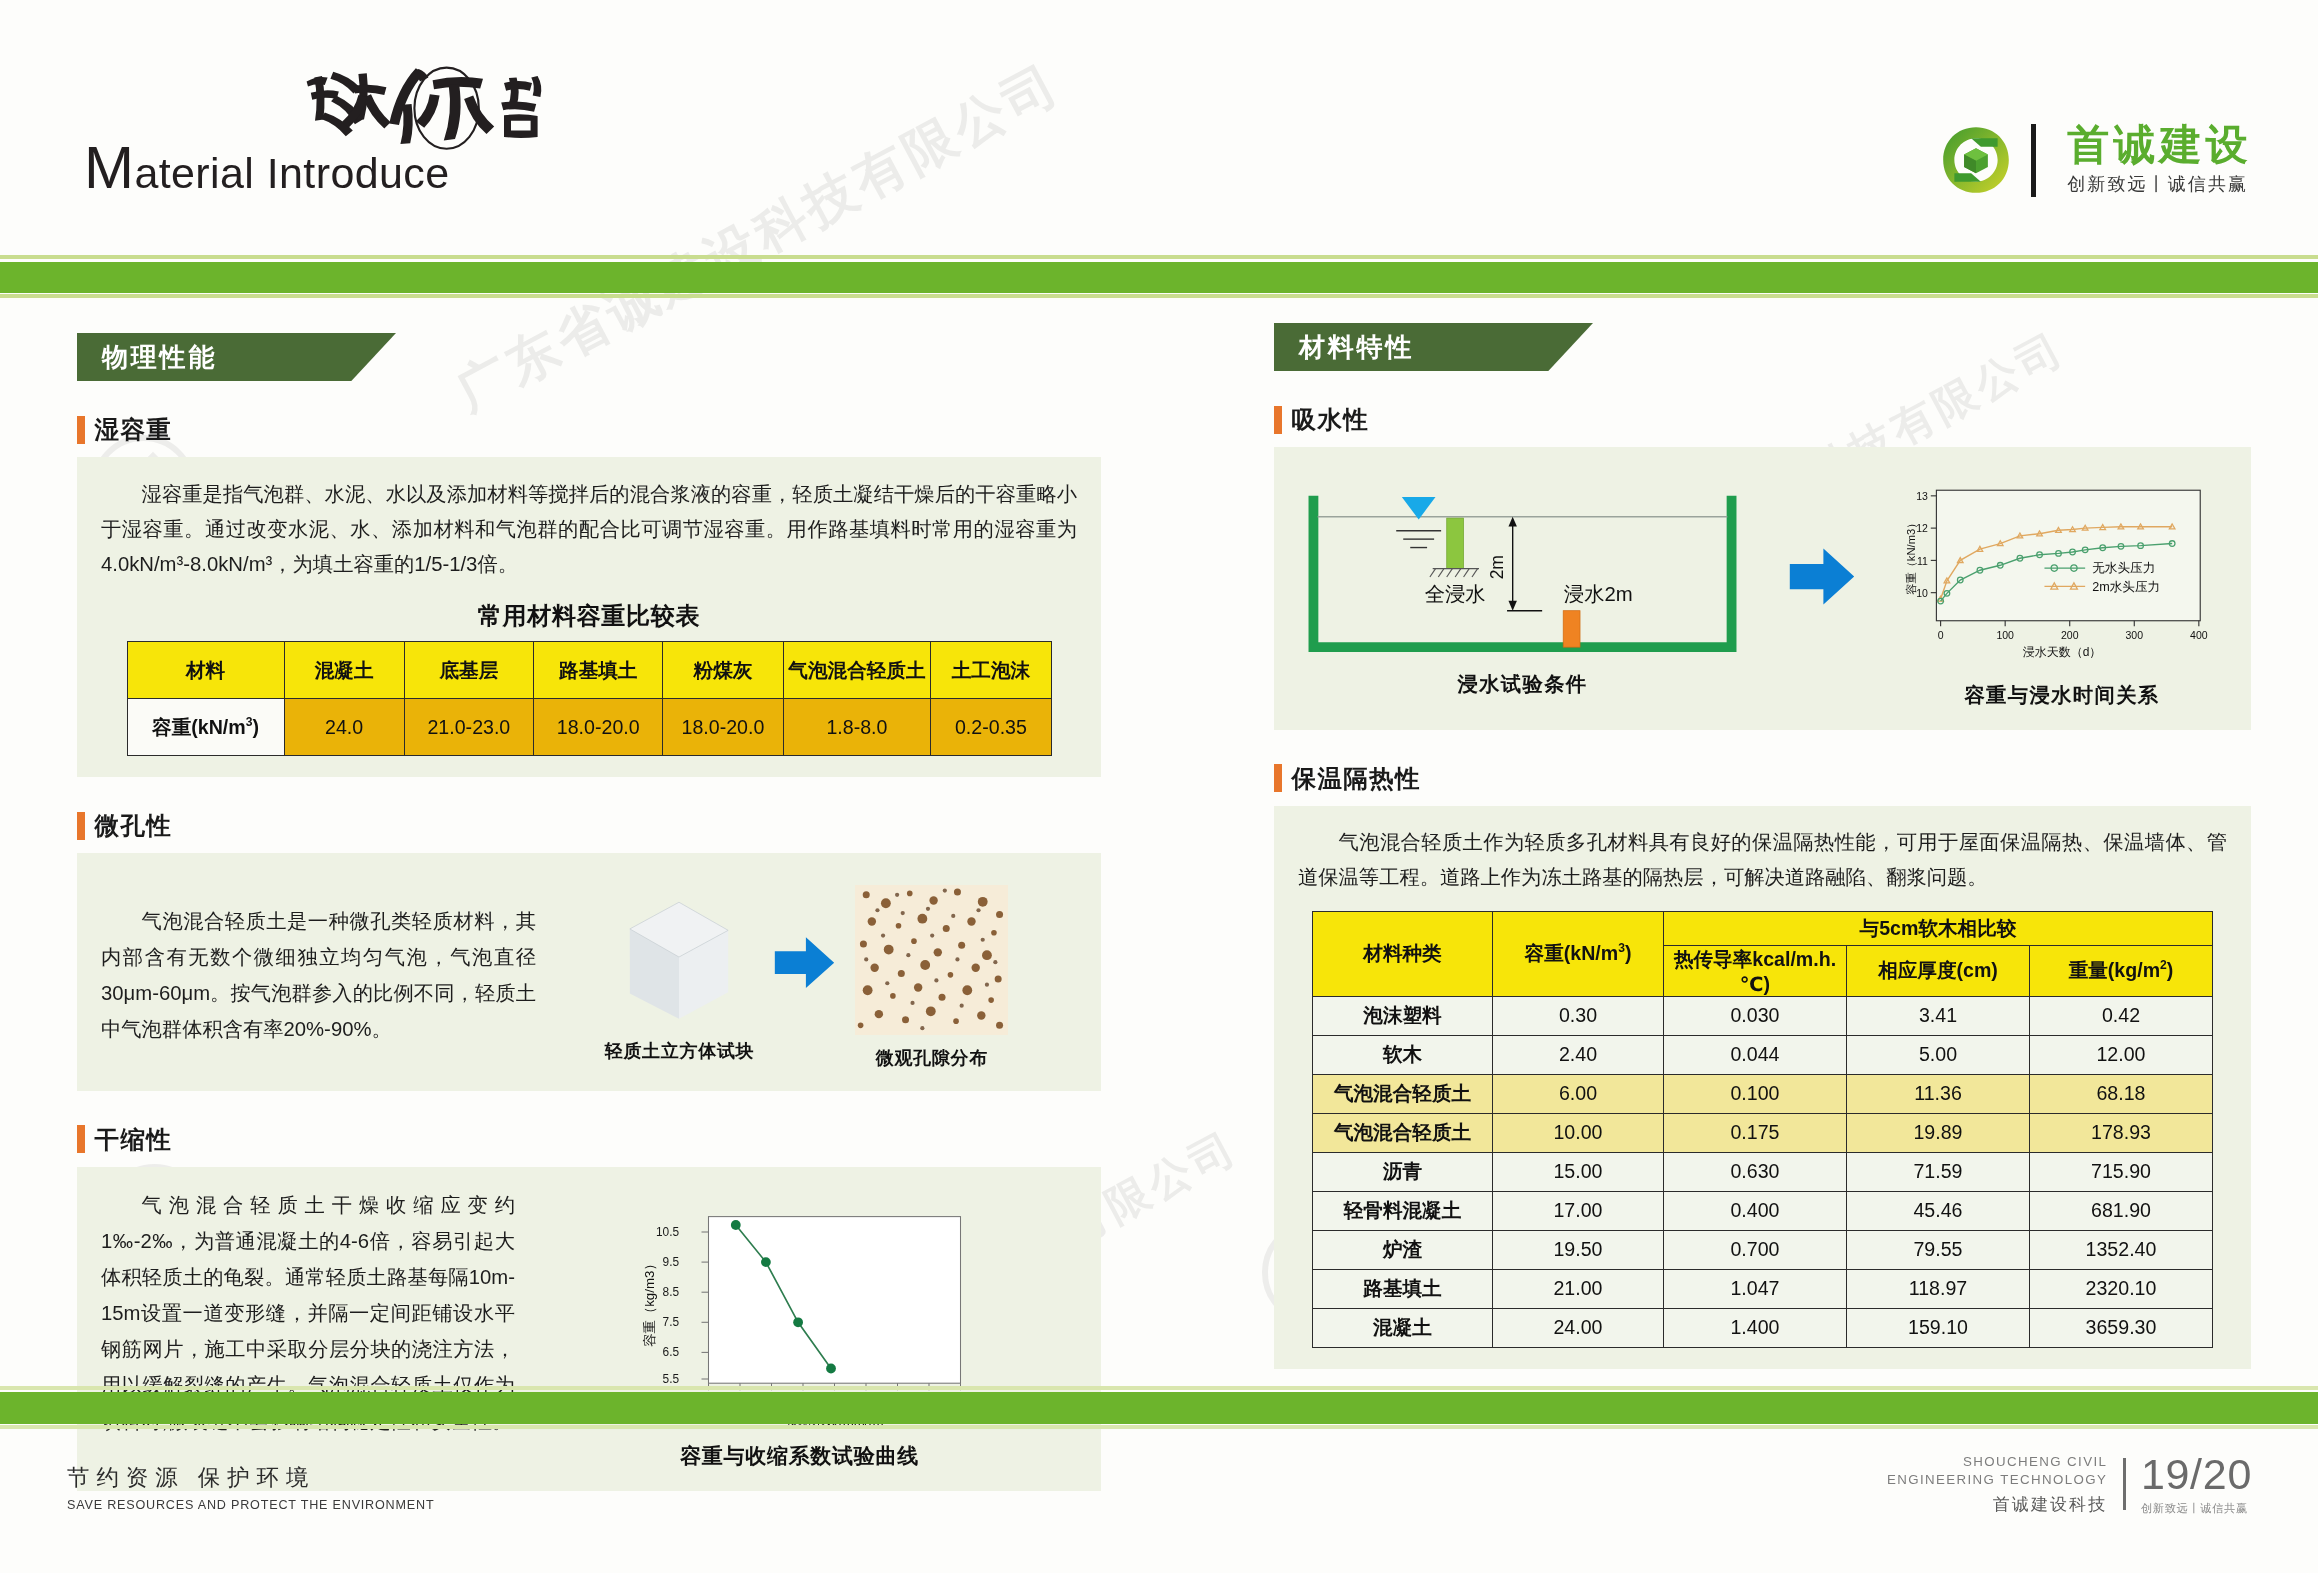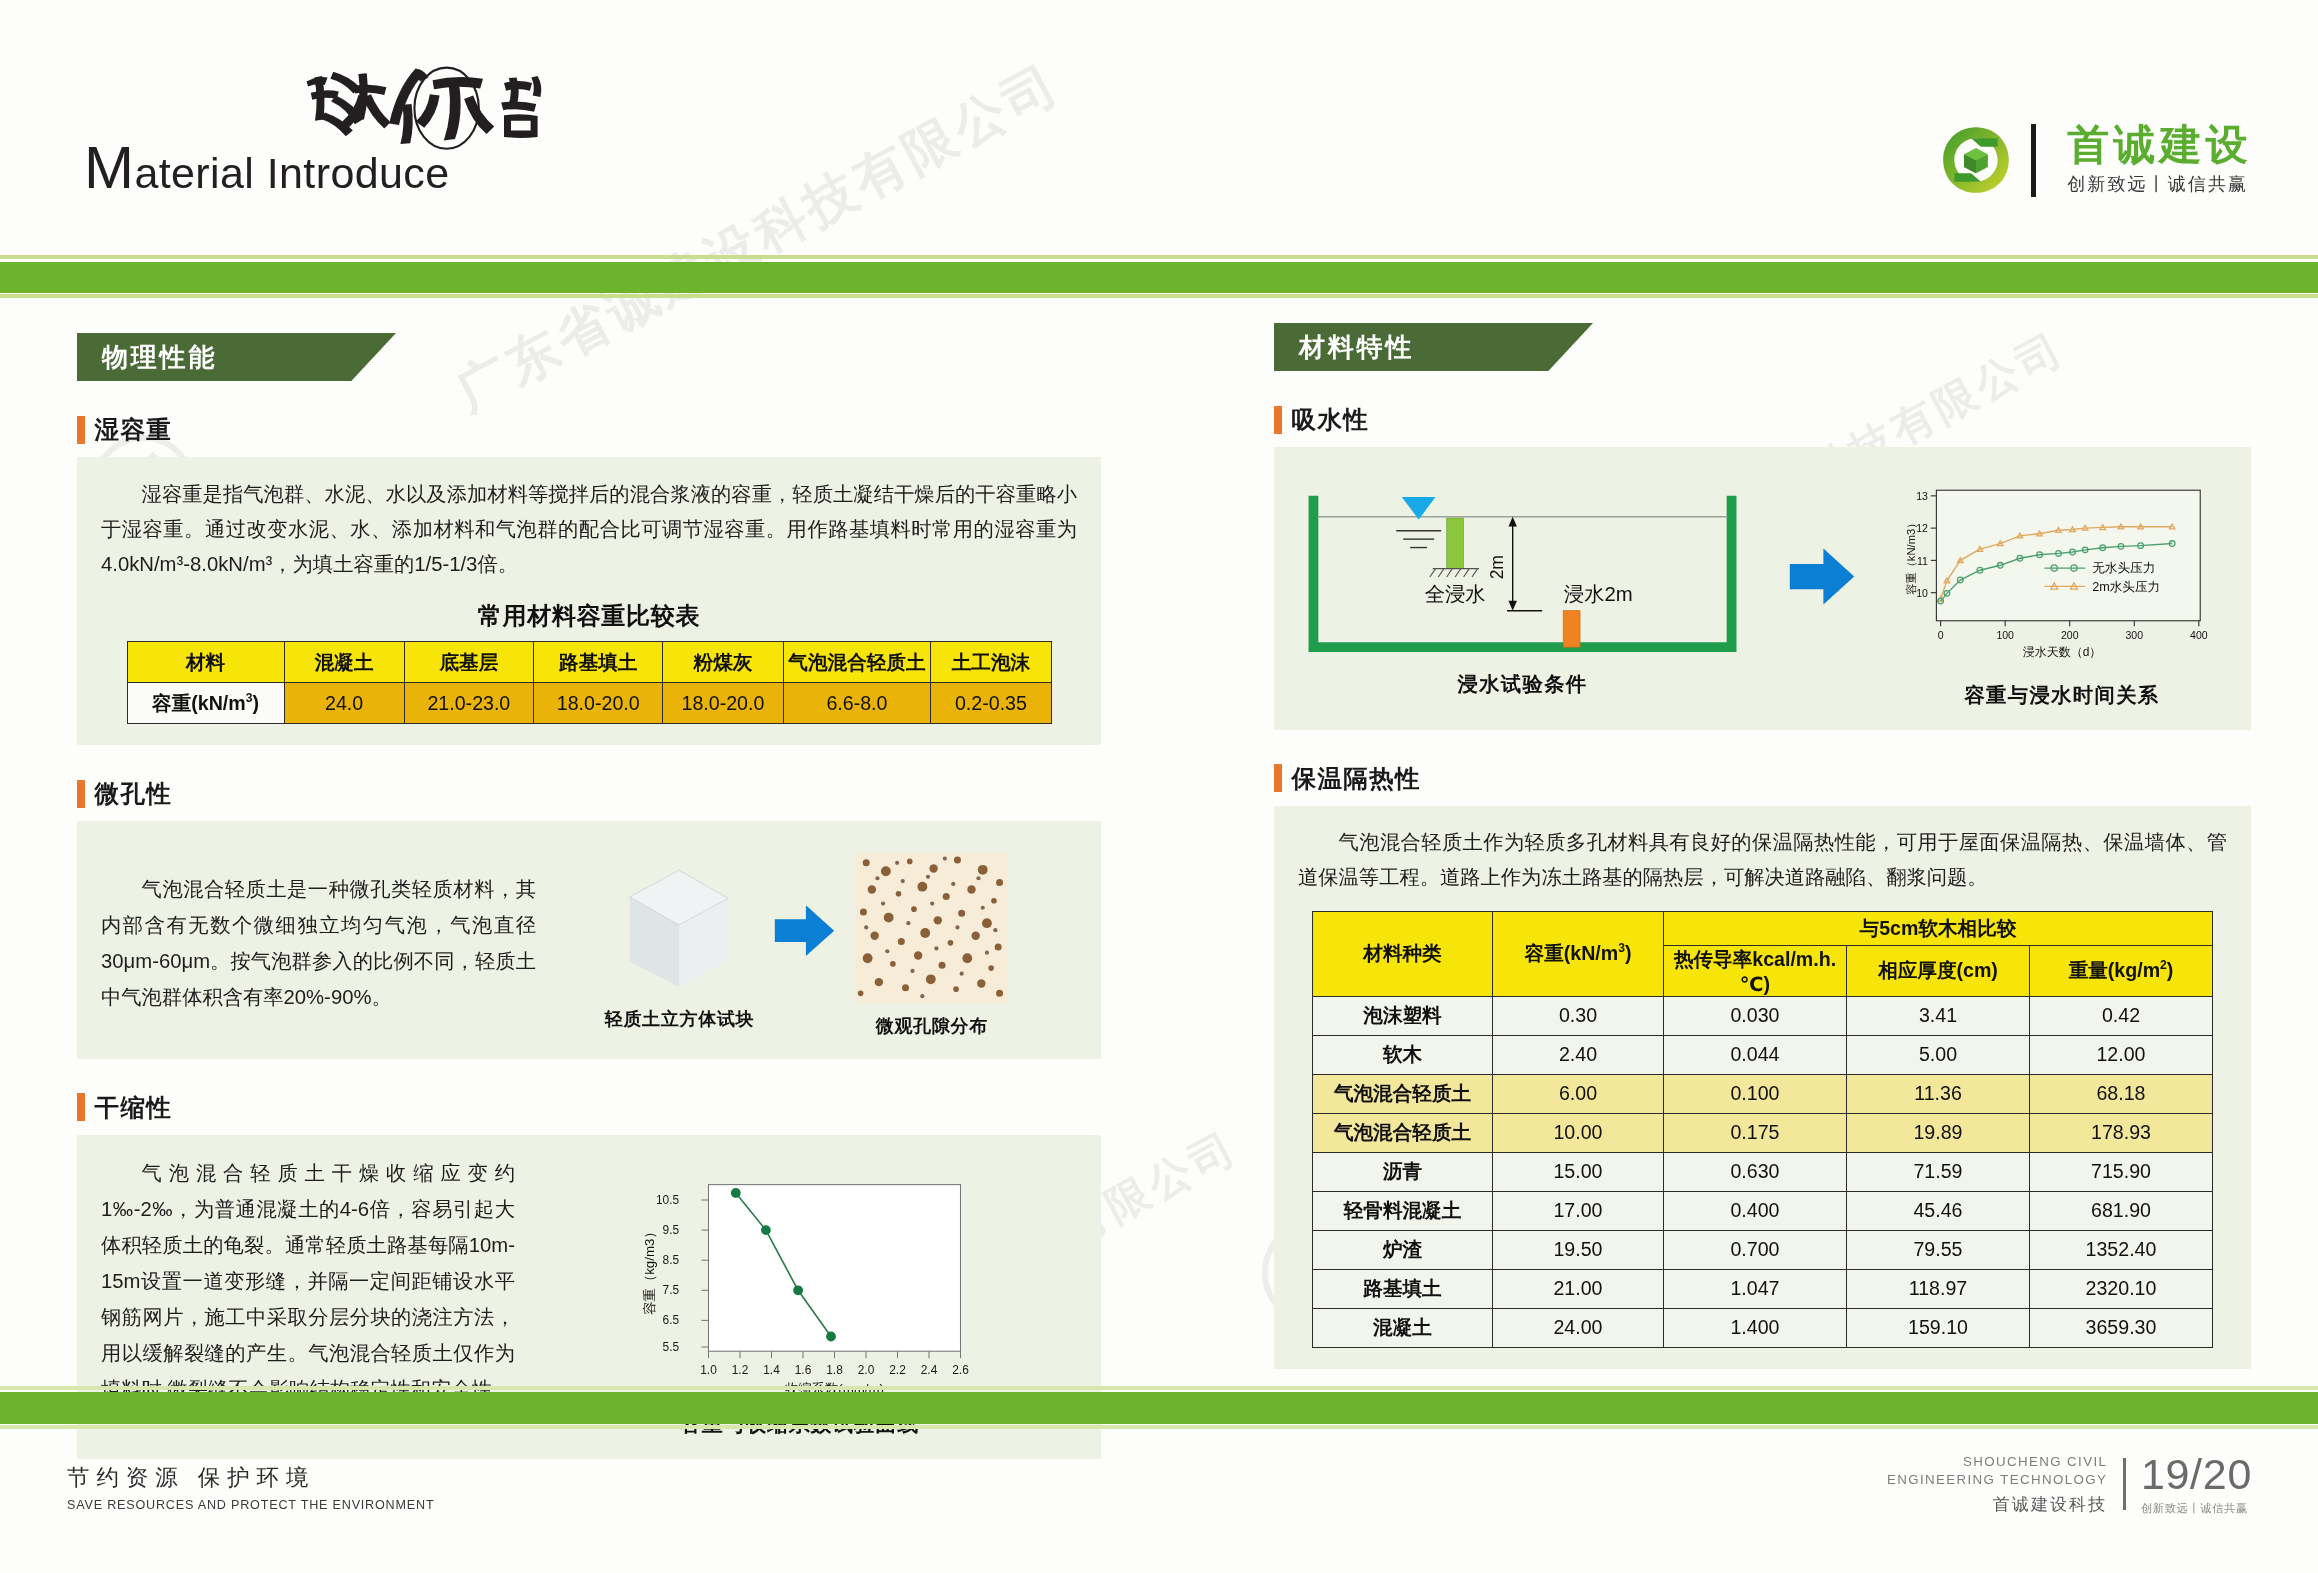--- a/index.html
+++ b/index.html
@@ -48,21 +48,21 @@
   .sub-bar { width:7.7px; height:28px; background:#e8762b; }
   .sub-label { font-size:24.5px; font-weight:bold; color:#1a1a1a; letter-spacing:1.4px; }
 
   
   .panel { background:#eef2e4; padding:19.6px 24px 21px 24px; }
   .para { font-size:20.3px; line-height:1.72; color:#1d1d1d; text-indent:2em; text-align:justify; }
 
   
   .tbl1-title { text-align:center; font-size:24px; font-weight:bold; color:#111; margin:18px 0 9.8px 0; letter-spacing:0.7px;}
   table.t1 { border-collapse:collapse; width:925px; margin:0 auto; table-layout:fixed; }
-  table.t1 th, table.t1 td { border:1.4px solid #2b2b2b; text-align:center; font-size:19.6px; height:41px; color:#111; }
+  table.t1 th, table.t1 td { border:1.4px solid #2b2b2b; text-align:center; font-size:19.6px; height:57px; color:#111; }
   table.t1 th { background:#f7e509; font-weight:bold; }
   table.t1 td { background:#eab308; }
   table.t1 td.rowhdr { background:#fbfbf7; font-weight:bold; }
   .t1 .sup { font-size:0.62em; vertical-align:super; }
 
   
   .micro-wrap { display:flex; align-items:center; gap:0px; }
   .micro-text { width:435px; font-size:20.3px; line-height:1.78; color:#1d1d1d; text-indent:2em; text-align:justify;}
   .micro-figs { flex:1; display:flex; align-items:center; justify-content:center; gap:18px; padding-top:4.2px;}
   .fig { display:flex; flex-direction:column; align-items:center; }
@@ -212,21 +212,21 @@
           <th style="width:13%">粉煤灰</th>
           <th style="width:16%">气泡混合轻质土</th>
           <th style="width:13%">土工泡沫</th>
         </tr>
         <tr>
           <td class="rowhdr"><span>容重(kN/m</span><span class="sup">3</span><span>)</span></td>
           <td>24.0</td>
           <td>21.0-23.0</td>
           <td>18.0-20.0</td>
           <td>18.0-20.0</td>
-          <td>6.6-8.0</td>
+          <td>1.8-8.0</td>
           <td>0.2-0.35</td>
         </tr>
       </tbody>
         </table>
     </div>
 
     <div class="sub-head">
       <div class="sub-bar"></div>
       <div class="sub-label">微孔性</div>
     </div>

